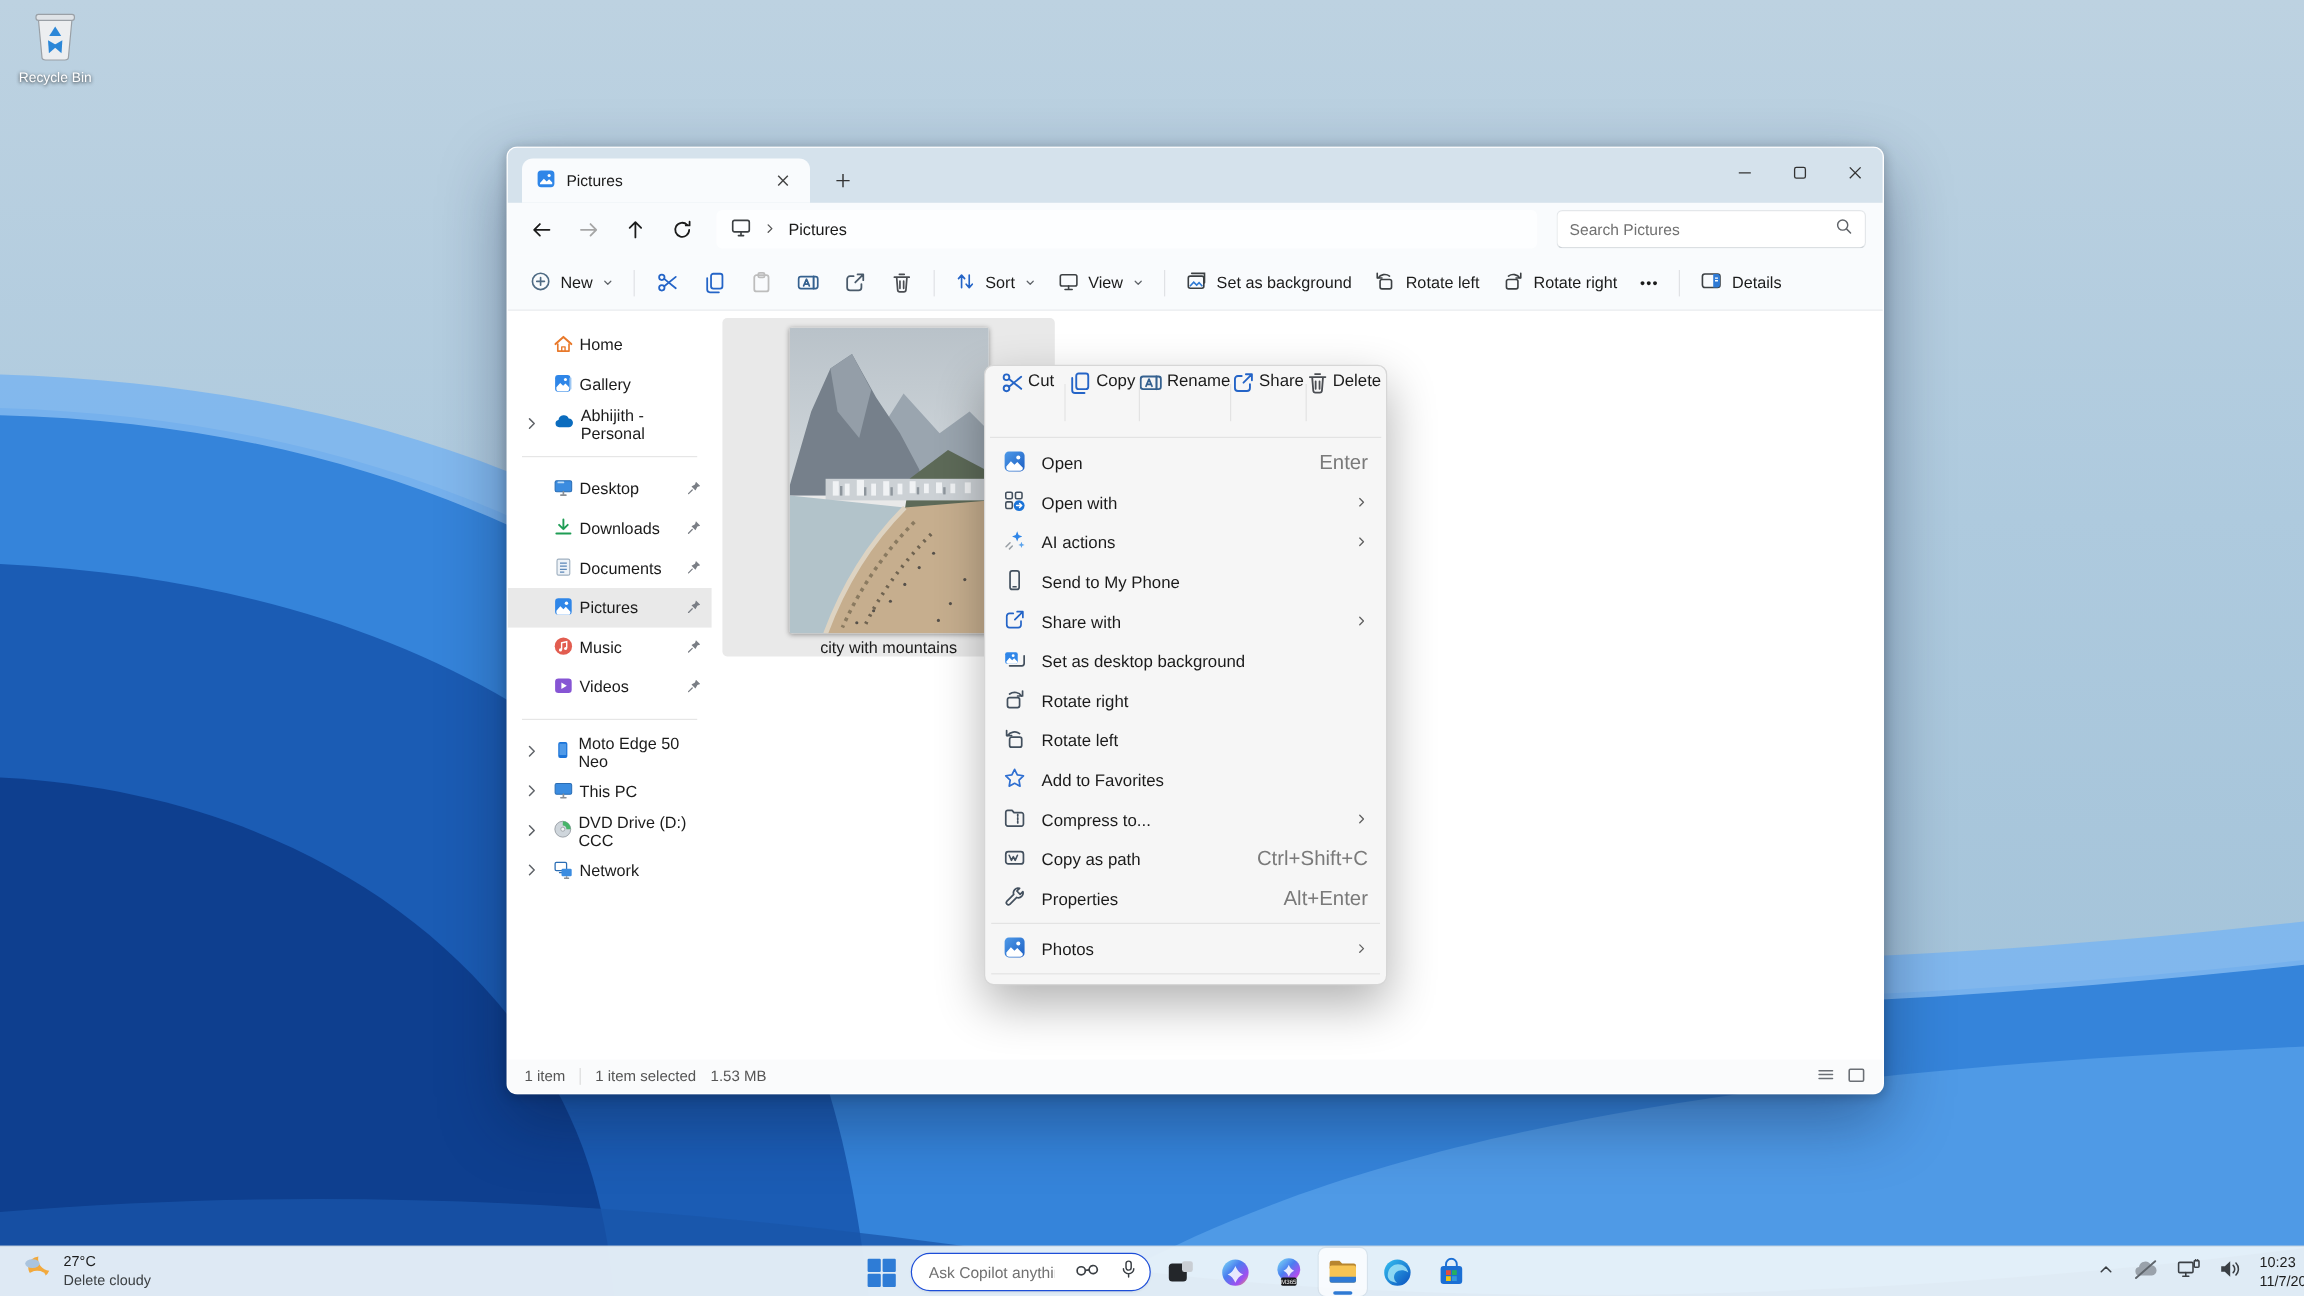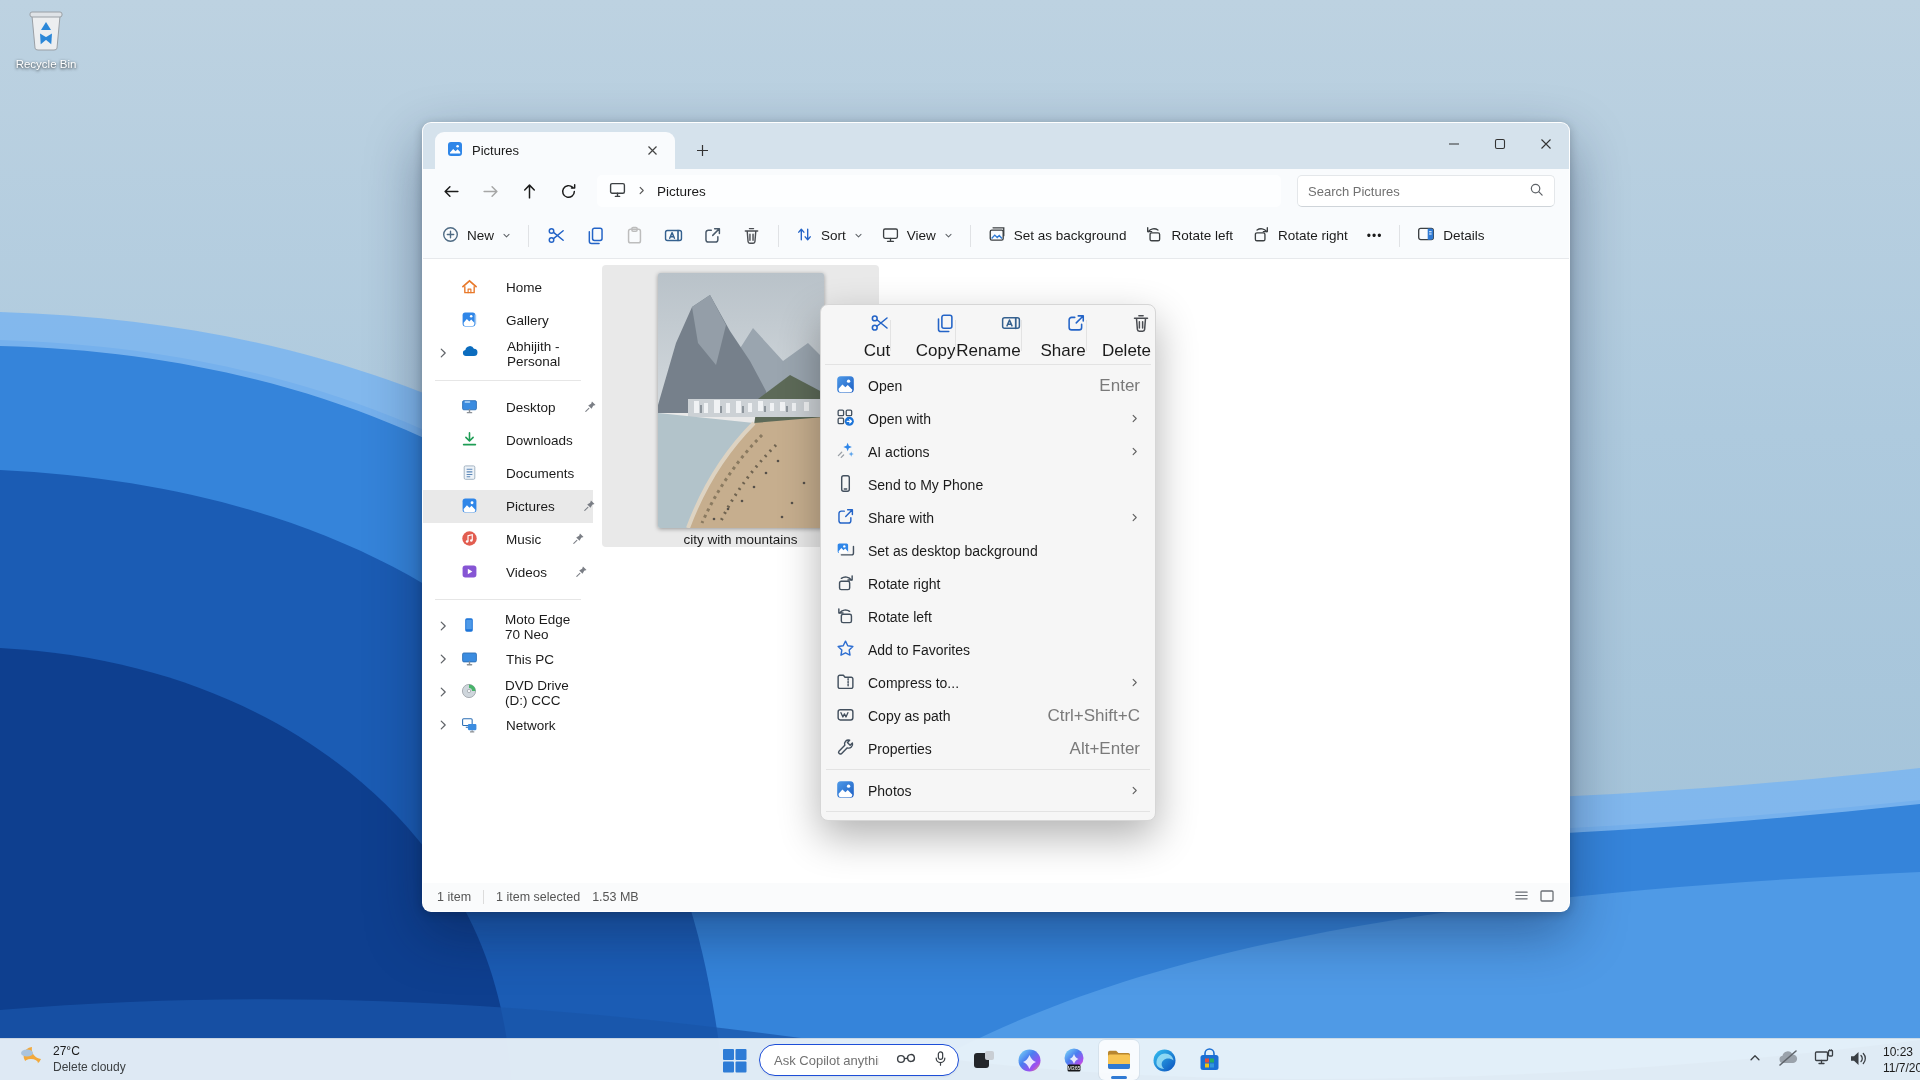--- a/index.html
+++ b/index.html
@@ -43,21 +43,21 @@
   .commandbar { height:46px; background:#f9fbfd; border-bottom:1px solid #e7e9ec;
     display:flex; align-items:center; padding:0 10px; gap:1px; font-size:13.5px; flex:0 0 auto; }
   .cmd { height:34px; border-radius:4px; display:flex; align-items:center; gap:8px; padding:0 9px; white-space:nowrap; }
   .cmd-ic { height:34px; width:38px; border-radius:4px; display:flex; align-items:center; justify-content:center; }
   .cmd-sep { width:1px; height:22px; background:#e0e2e5; margin:0 7px; flex:0 0 auto; }
   .chev { color:#5f6368; }
 
   
   .wbody { flex:1; display:flex; background:#fff; min-height:0; }
   .sidebar { width:170px; padding-top:12px; font-size:13.5px; flex:0 0 auto; }
-  .srow { height:33px; display:flex; align-items:center; gap:28px; padding:0 8px 0 38px; position:relative; }
+  .srow { height:33px; display:flex; align-items:center; gap:5px; padding:0 8px 0 38px; position:relative; }
   .srow .sv { position:absolute; left:13px; top:9px; color:#5f6368; }
   .srow.sel { background:#e9e9e9; }
   .pin { margin-left:auto; }
   .sdiv { height:1px; background:#e6e6e6; margin:10px 12px; }
 
   .content { flex:1; position:relative; }
   .tile { position:absolute; left:9px; top:6px; width:277px; height:282px; background:#e9e9e9;
     border-radius:4px; display:flex; flex-direction:column; align-items:center; }
   .thumb { margin-top:8px; width:166px; height:255px; border-radius:2px; overflow:hidden;
     box-shadow:0 1px 4px rgba(0,0,0,.35); }
@@ -67,22 +67,22 @@
   .statusbar { height:28px; background:#fafbfc; display:flex; align-items:center; gap:12px;
     padding:0 14px; font-size:12.5px; color:#555; flex:0 0 auto; }
   .st-sep { width:1px; height:14px; background:#dcdcdc; }
   .st-views { margin-left:auto; display:flex; gap:10px; align-items:center; }
 
   
   .cmenu { position:absolute; left:820px; top:304px; width:336px; background:#f6f6f6;
     border:1px solid #d6d6d6; border-radius:8px; padding:4px;
     box-shadow:0 16px 40px rgba(0,0,0,.30); z-index:40; }
   .qrow { display:flex; height:56px; border-bottom:1px solid #e3e3e3; margin-bottom:4px; }
-  .qa { flex:1; display:flex; flex-direction:column; align-items:flex-end; justify-content:center;
-    gap:3px; font-size:17px; border-radius:4px; position:relative; }
+  .qa { flex:1; display:flex; flex-direction:row; align-items:flex-start; justify-content:center;
+    gap:3px; font-size:14px; border-radius:4px; position:relative; }
   .qa + .qa::before { content:""; position:absolute; left:0; top:11px; bottom:13px; width:1px; background:#e3e3e3; }
   .mi { height:33px; display:flex; align-items:center; gap:13px; padding:0 11px; border-radius:4px; font-size:14px; }
   .mi .mr { margin-left:auto; font-size:17px; color:#7a7a7a; }
   .mi .mchev { margin-left:auto; color:#606060; }
   .mdiv { height:1px; background:#e3e3e3; margin:4px 1px; }
 
   
   .taskbar { position:absolute; left:0; right:0; bottom:0; height:42px;
     background:rgba(238,245,250,.93); border-top:1px solid rgba(110,130,150,.18); z-index:60; }
   .weather { position:absolute; left:10px; top:2px; height:38px; display:flex; align-items:center; gap:7px;
@@ -417,21 +417,21 @@
         </div>
         <div class="sdiv"></div>
         <div class="srow">
           <span class="sv"><svg width="14" height="14" viewBox="0 0 16 16" fill="none" stroke="#5f6368" stroke-width="1.4" stroke-linecap="round" stroke-linejoin="round">
                 <path d="M6 3.5L10.5 8L6 12.5"></path>
               </svg></span>
           <span><svg width="16" height="16" viewBox="0 0 16 16">
                 <rect x="4.2" y="1.3" width="7.6" height="13.4" rx="1.6" fill="#1c74d8"></rect>
                 <rect x="5.2" y="2.8" width="5.6" height="9.4" fill="#4f9ae8"></rect>
               </svg></span>
-          <span>Moto Edge 70 Neo</span>
+          <span>Moto Edge 50 Neo</span>
         </div>
         <div class="srow">
           <span class="sv"><svg width="14" height="14" viewBox="0 0 16 16" fill="none" stroke="#5f6368" stroke-width="1.4" stroke-linecap="round" stroke-linejoin="round">
                 <path d="M6 3.5L10.5 8L6 12.5"></path>
               </svg></span>
           <span><svg width="17" height="17" viewBox="0 0 16 16">
                 <rect x="1.5" y="2.8" width="13" height="8.4" rx="1.2" fill="#3b8ce0" stroke="#2a6db4" stroke-width="0.8"></rect>
                 <path d="M6 13.9h4M8 11.2v2.7" stroke="#8b9096" stroke-width="1.3" stroke-linecap="round"></path>
               </svg></span>
           <span>This PC</span>

